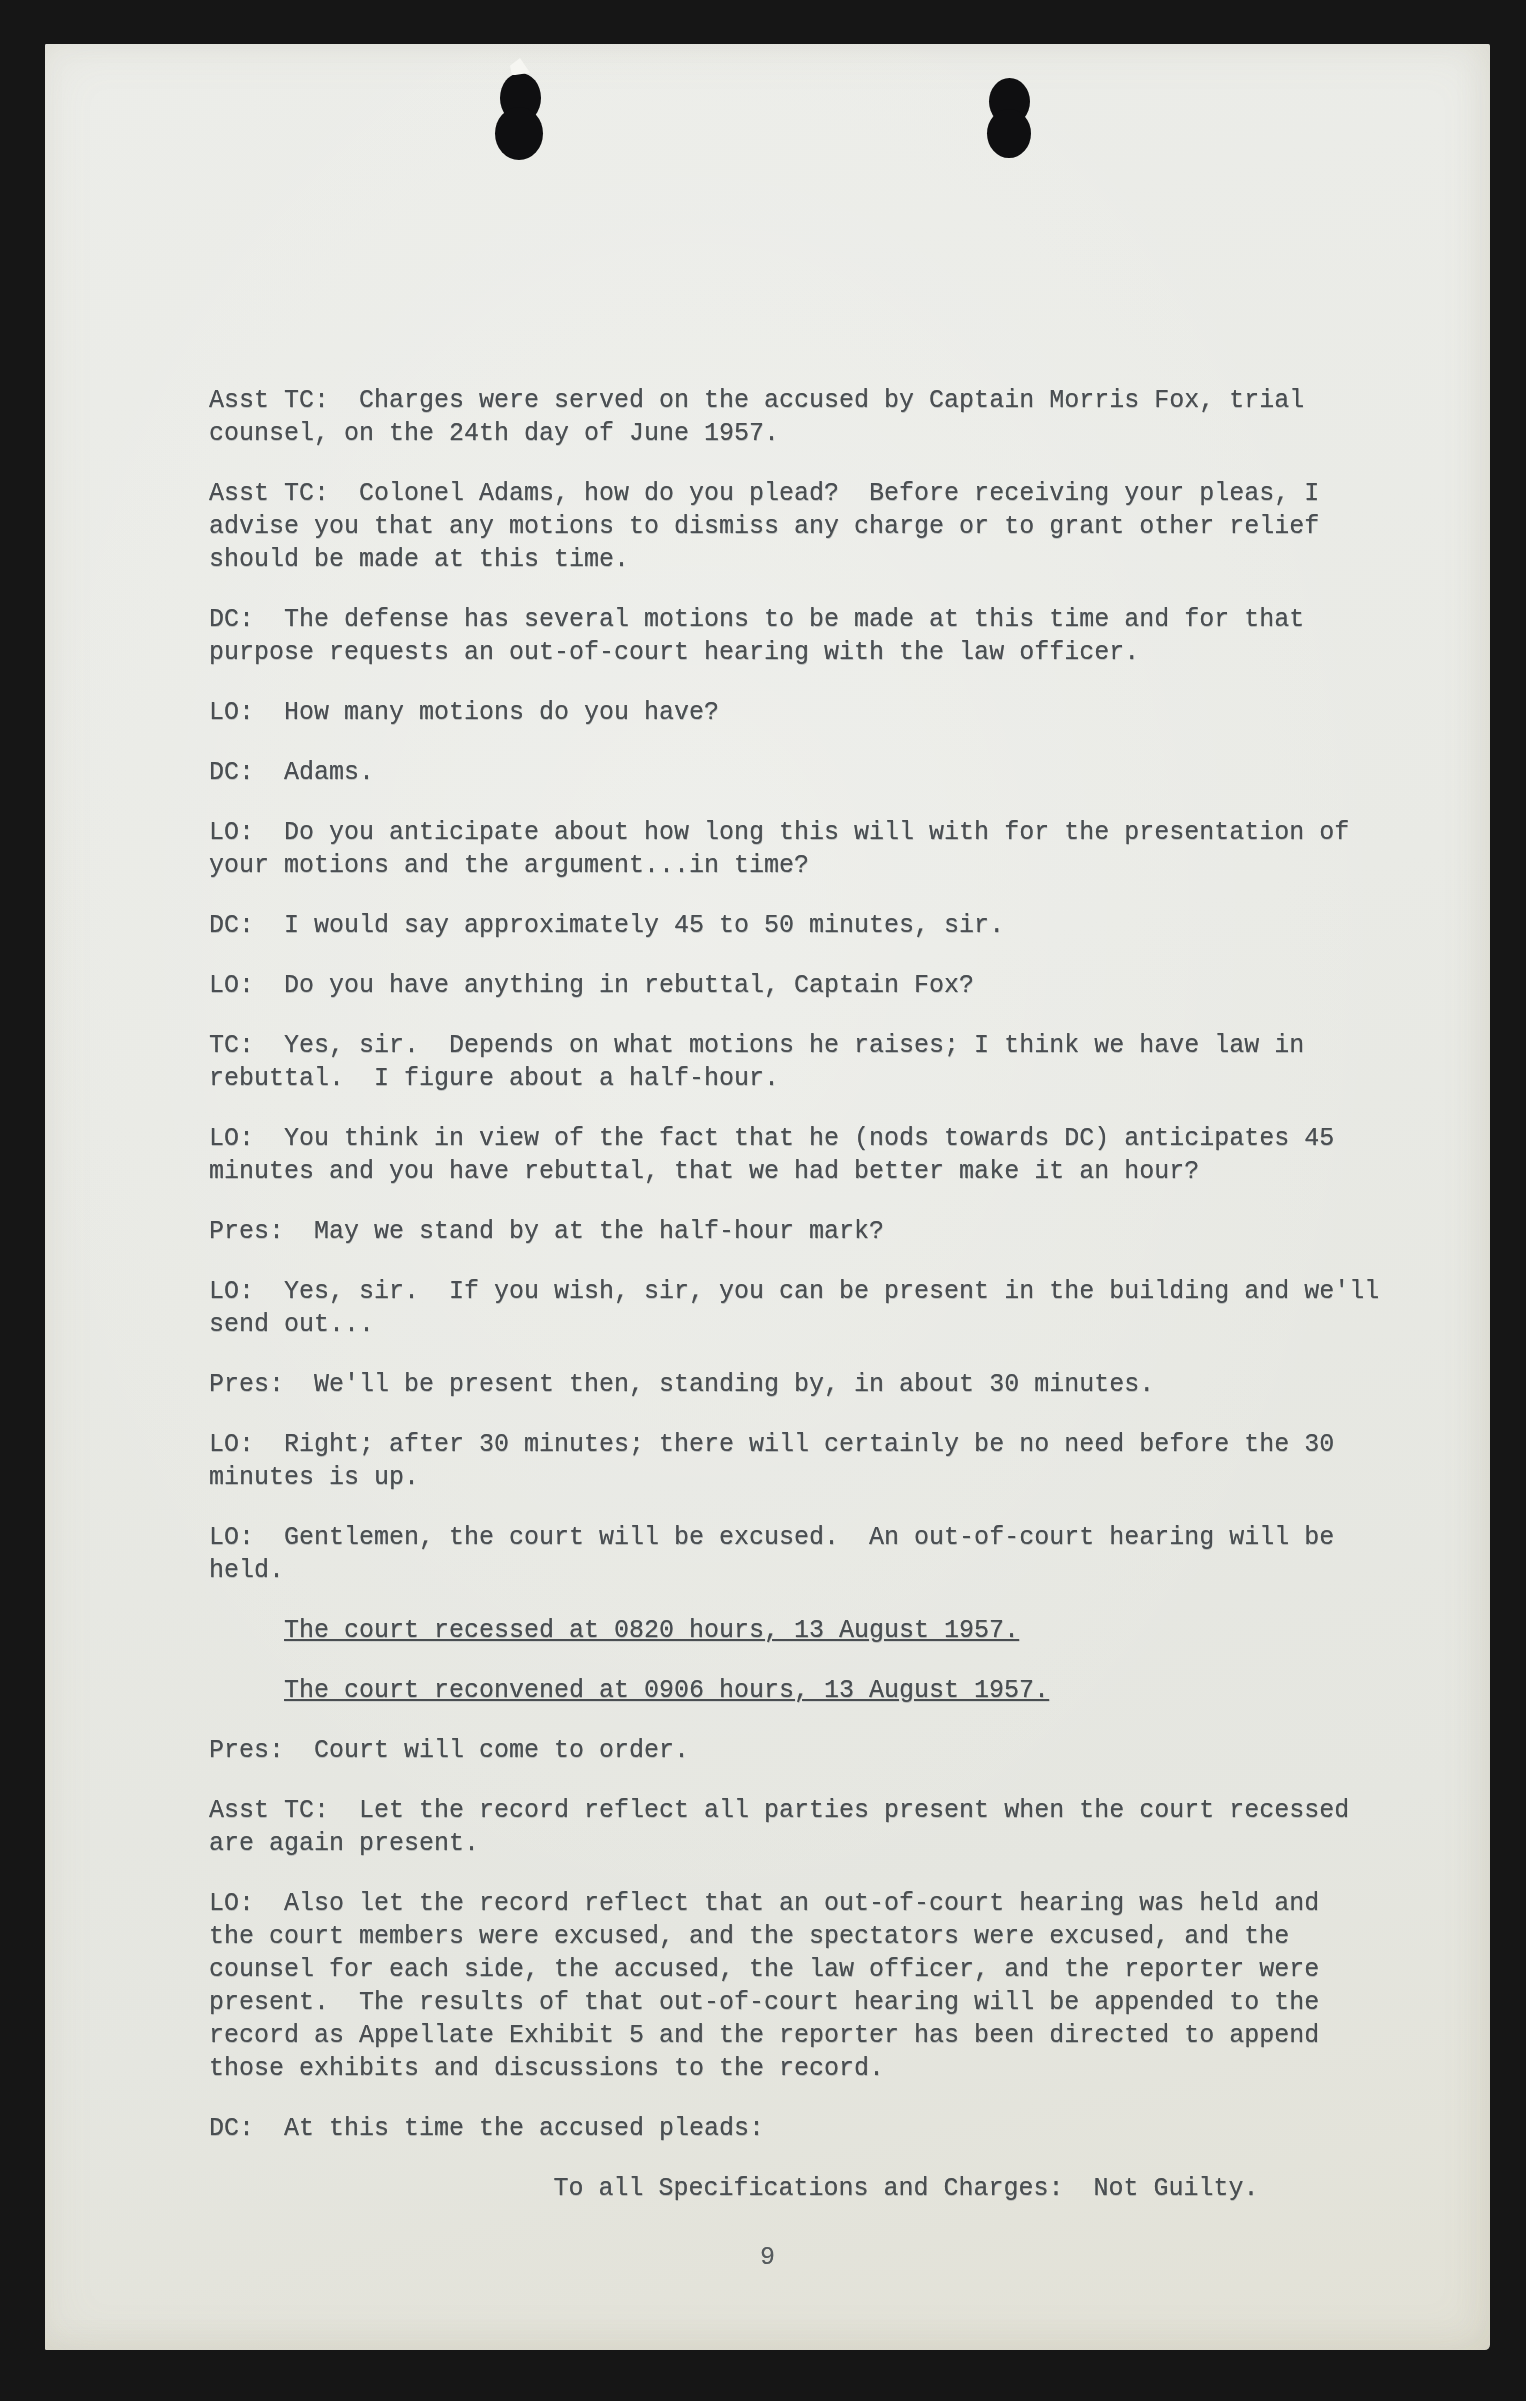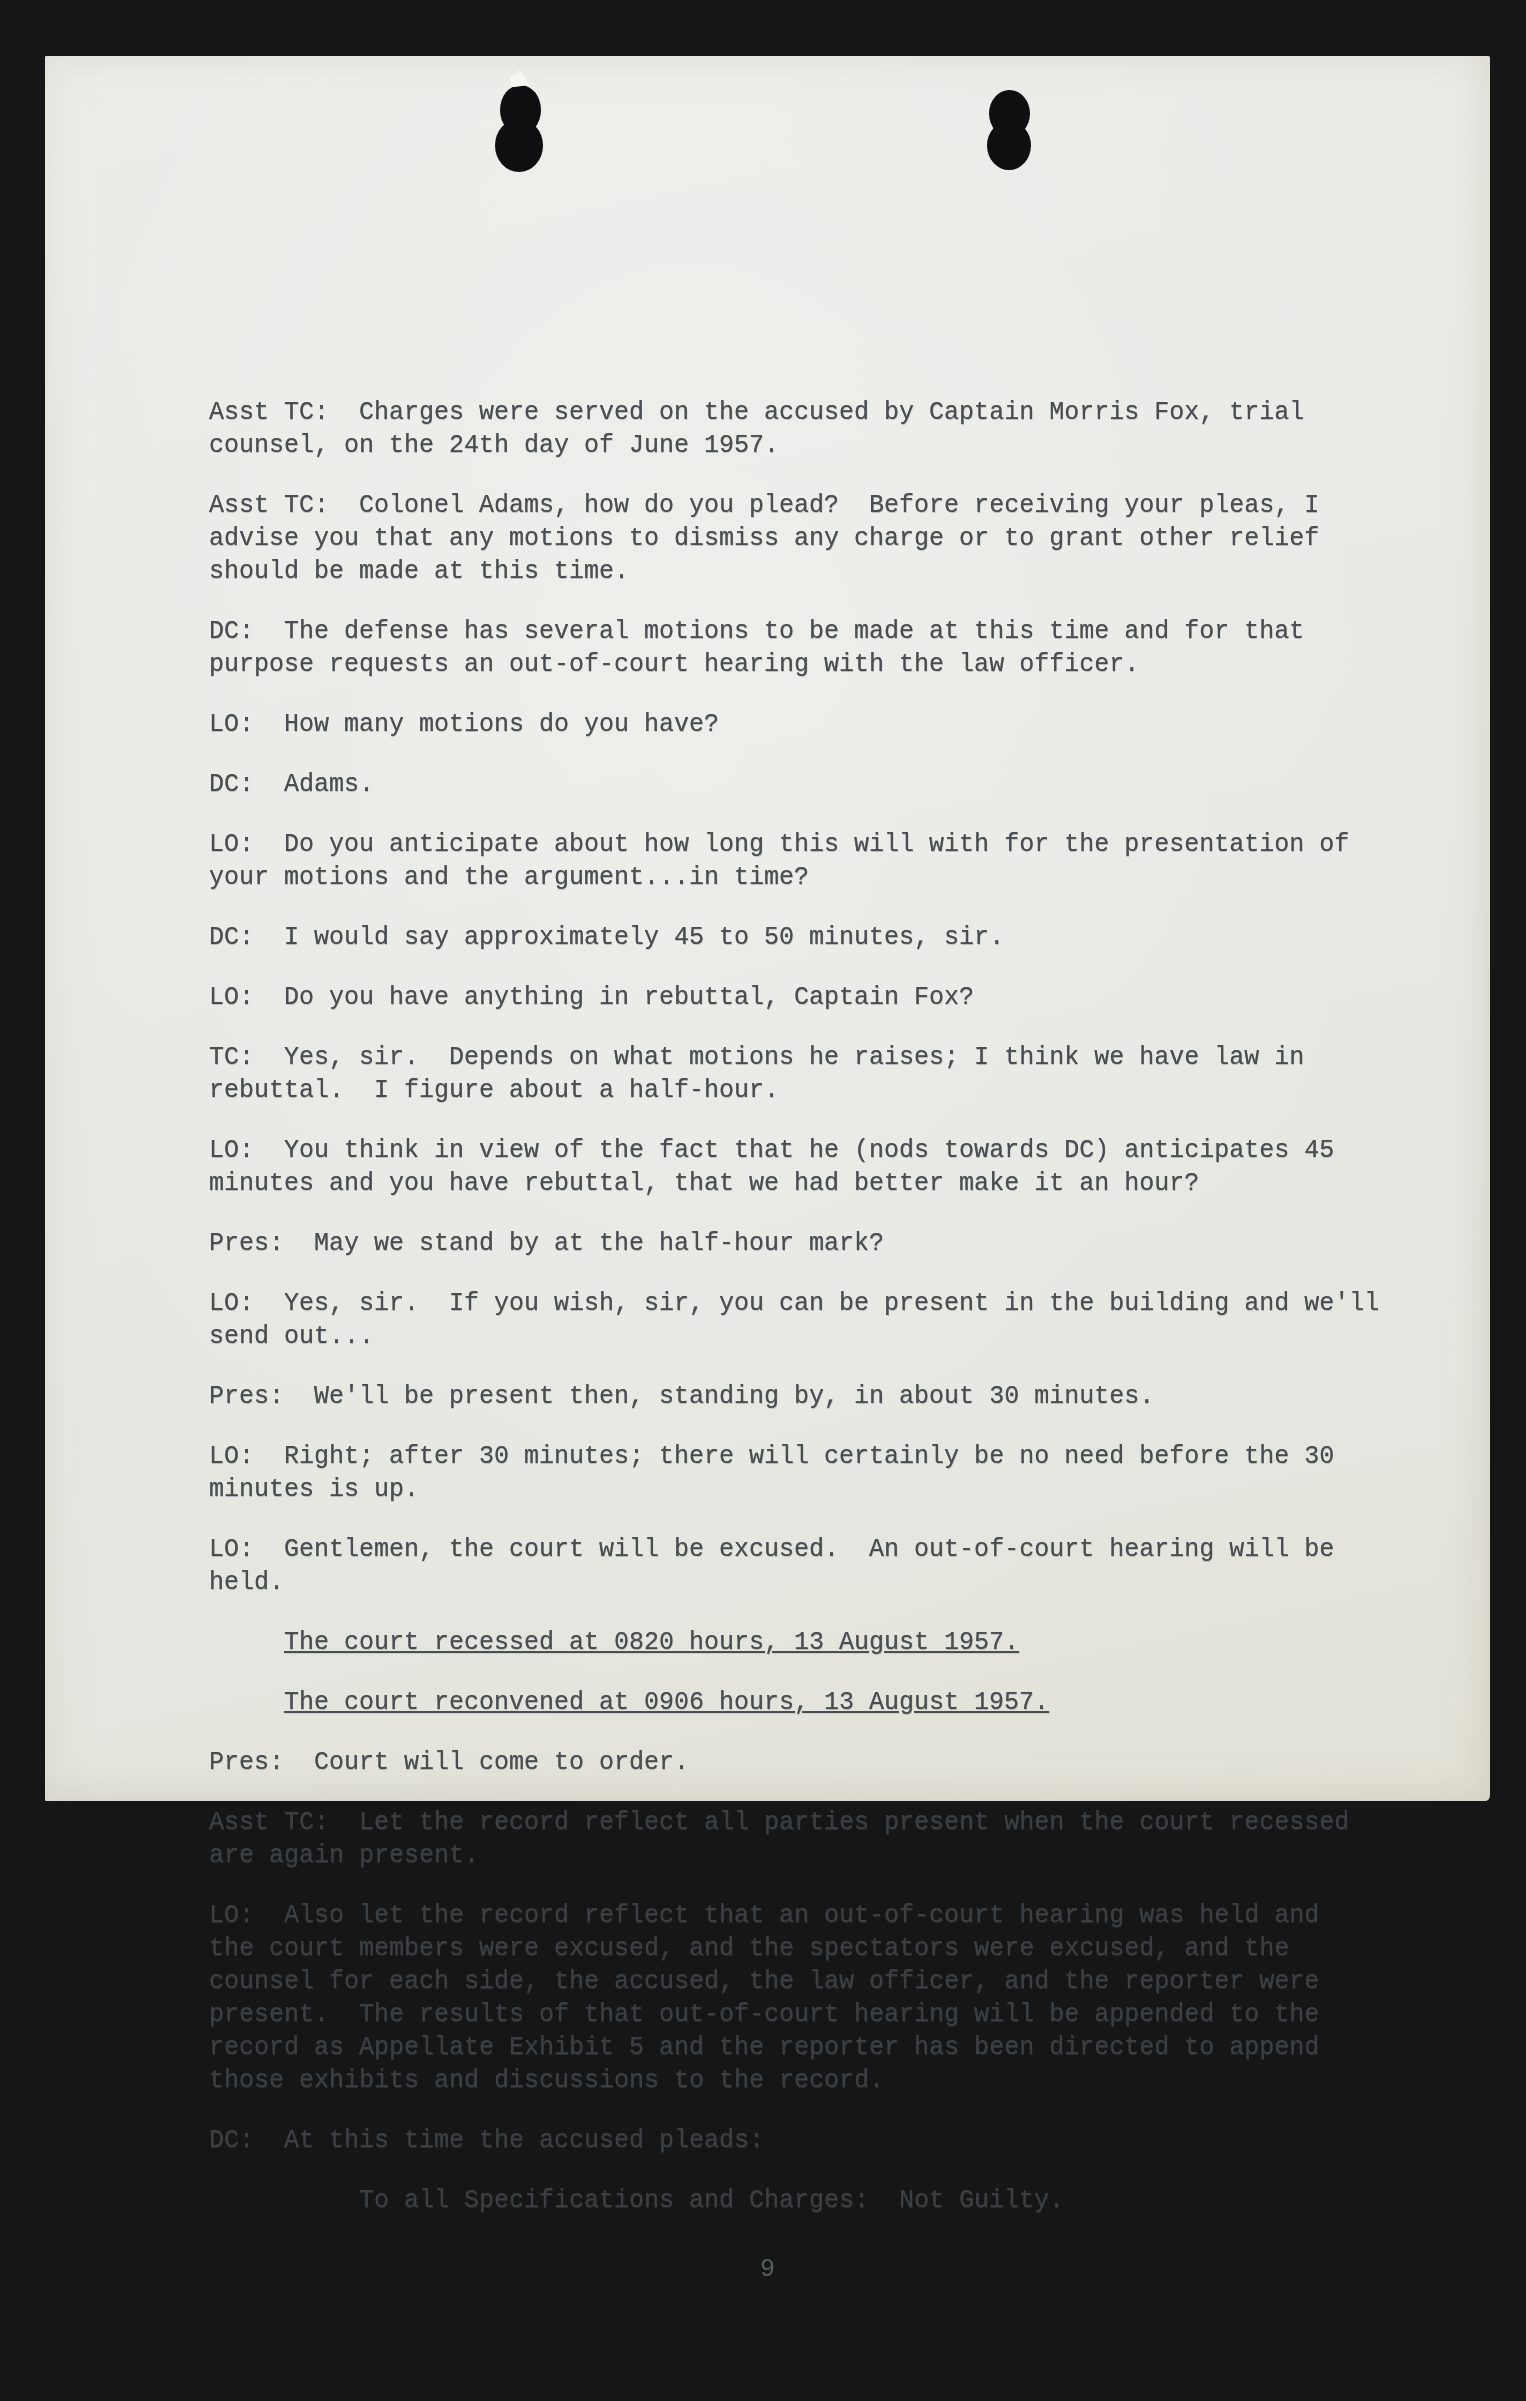--- a/index.html
+++ b/index.html
@@ -16,23 +16,23 @@
   .scan {
     position: relative;
     width: 1527px;
     height: 2401px;
     overflow: hidden;
     background: var(--bg);
   }
   .paper {
     position: absolute;
     left: 45px;
-    top: 56px;
+    top: 44px;
     width: 1445px;
-    height: 1745px;
+    height: 2306px;
     background:
       radial-gradient(ellipse 1046px 1511px at 45% 38%, rgba(255,255,255,0.22), rgba(255,255,255,0) 70%),
       linear-gradient(168deg, #ecede9 0%, var(--paper) 42%, #e5e6e0 78%, #e2e1d6 100%);
     box-shadow:
       inset 0 0 52px rgba(160,152,120,0.10),
       inset -8.1px -5.8px 29px rgba(150,140,105,0.10);
     border-radius: 1.2px 1.7px 5.2px 1.2px;
   }
   
   .hole {
@@ -70,21 +70,21 @@
     line-height: 33px;
     color: var(--ink);
     opacity: 0.93;
     text-shadow: 0 0 0.6px rgba(62,67,71,0.55), 0.3px 0.5px 0.3px rgba(90,95,100,0.35);
   }
   .para {
     white-space: pre;
     margin: 0 0 27px 0;
   }
   .para.indent-1 { padding-left: 75px; text-decoration: underline; }
-  .para.indent-2 { padding-left: 150px; }
+  .para.indent-2 { padding-left: 150px; text-align: center; }
 
   .page-number {
     position: absolute;
     left: 0;
     top: 2197px;
     width: 100%;
     text-align: center;
     font-family: "Liberation Mono", "DejaVu Sans Mono", monospace;
     font-size: 25px;
     line-height: 33px;

